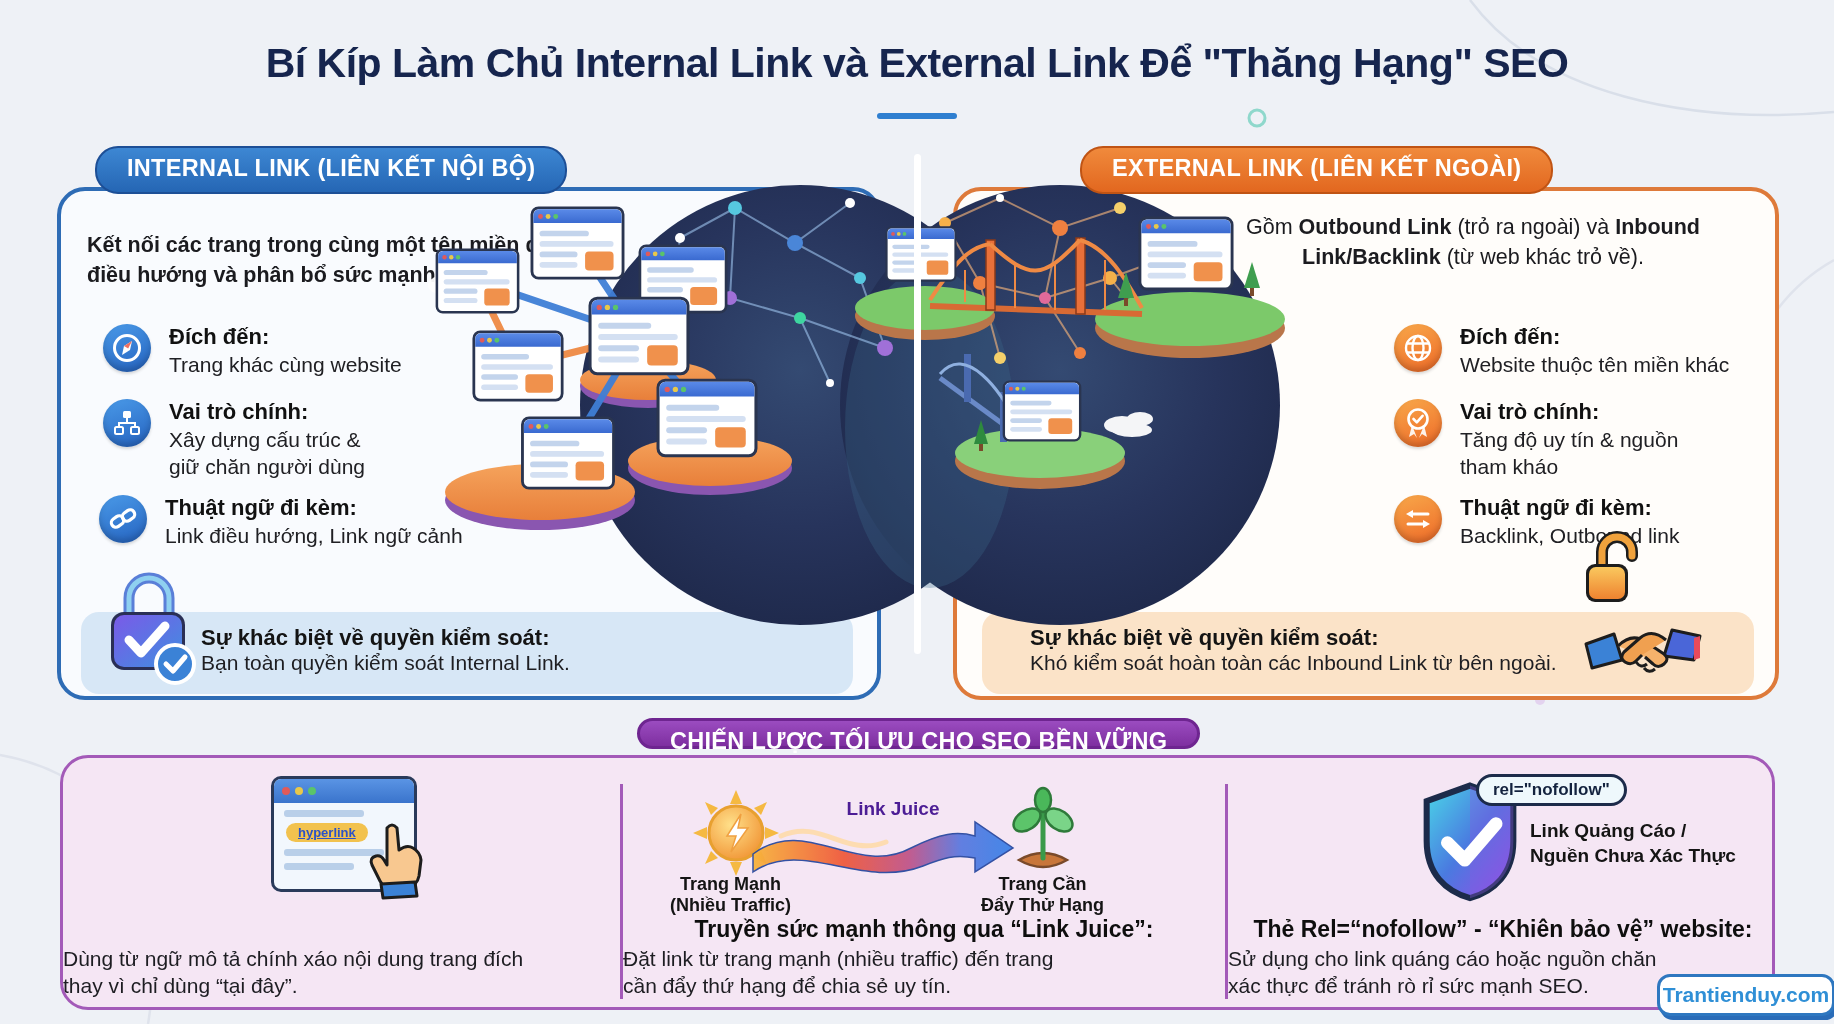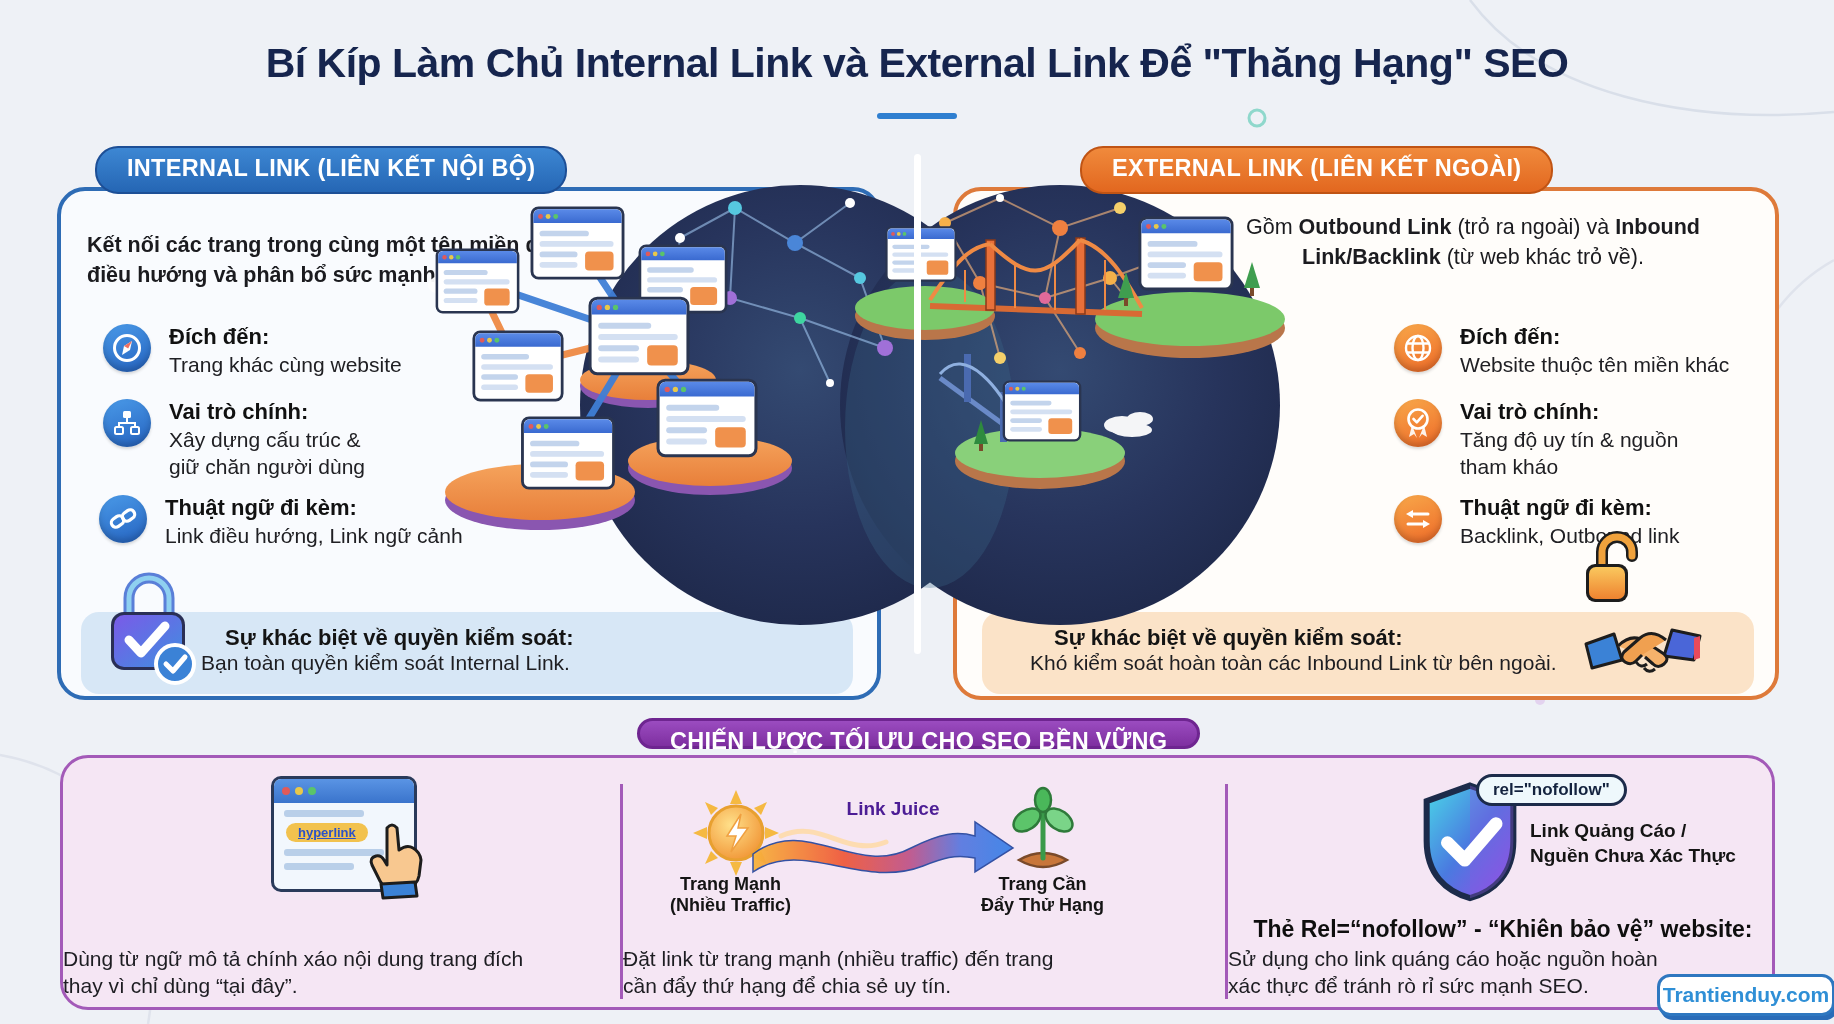--- a/index.html
+++ b/index.html
@@ -38,21 +38,21 @@
                  display:flex; align-items:center; justify-content:center;
                  box-shadow:inset 0 -4px 6px rgba(0,0,0,.18), 0 2px 3px rgba(0,0,0,.15); }
   .icon-blue   { background:linear-gradient(160deg,#4a9ae8,#2563c0); }
   .icon-orange { background:linear-gradient(160deg,#f8a84a,#ee6a28); }
   .item-label { font-size:22px; font-weight:700; color:#111; line-height:1.2; }
   .item-text  { font-size:21px; color:#202024; line-height:1.25; white-space:pre-line; margin-top:2px; }
 
   .callout { position:absolute; top:421px; height:82px; border-radius:18px; z-index:6; }
   .callout-internal { left:20px;  width:772px; background:#d7e7f6; }
   .callout-external { left:25px;  width:772px; background:#fbe3c8; }
-  .callout-label { font-size:22px; font-weight:700; color:#141414;margin-left:24px; }
+  .callout-label { font-size:22px; font-weight:700; color:#141414; }
   .callout-text  { font-size:21px; color:#1e1e22; }
   .callout-internal .callout-body { position:absolute; left:120px; top:13px; }
   .callout-external .callout-body { position:absolute; left:48px;  top:13px; }
   .lock-art { position:absolute; left:22px; top:-58px; z-index:7; }
   .handshake-art { position:absolute; right:52px; top:-6px; z-index:7; }
   .openlock-art { position:absolute; right:108px; top:-86px; z-index:7; }
 
   .center-art { position:absolute; left:380px; top:148px; width:950px; height:530px; z-index:5; pointer-events:none; }
 
   
@@ -475,20 +475,21 @@
           <path d="M38 78 C38 60 38 48 38 34" stroke="#3a9a4a" stroke-width="5" fill="none" stroke-linecap="round"></path>
           <ellipse cx="22" cy="40" rx="15" ry="9.5" fill="#5cc46a" stroke="#2e7a3a" stroke-width="2.5" transform="rotate(-35 22 40)"></ellipse>
           <ellipse cx="54" cy="40" rx="15" ry="9.5" fill="#7ad488" stroke="#2e7a3a" stroke-width="2.5" transform="rotate(35 54 40)"></ellipse>
           <ellipse cx="38" cy="20" rx="8" ry="12" fill="#4ab85a" stroke="#2e7a3a" stroke-width="2.5"></ellipse>
         </svg>
       </span>
       <div class="flow-label" style="left:30px; top:116px; width:155px;">Trang Mạnh
 (Nhiều Traffic)</div>
       <div class="flow-label" style="left:342px; top:116px; width:155px;">Trang Cần
 Đẩy Thử Hạng</div>
+      <div class="strat-heading">Truyền sức mạnh thông qua “Link Juice”:</div>
       <div class="strat-body">Đặt link từ trang mạnh (nhiều traffic) đến trang
 cần đẩy thứ hạng để chia sẻ uy tín.</div>
     </div>
 
     <div class="strat-col" style="left:1165px; width:550px;">
       <span class="shield-art">
         <svg width="104" height="122" viewBox="0 0 120 140">
           <defs>
               <linearGradient id="shG" x1="0" y1="0" x2="1" y2="1">
             <stop offset="0" stop-color="#4ad8e8"></stop>
@@ -498,20 +499,20 @@
             </defs>
           <path d="M60 6 L110 24 V70 C110 108 88 128 60 136 C32 128 10 108 10 70 V24 Z" fill="url(#shG)" stroke="#1c2b4a" stroke-width="7"></path>
           <path d="M60 6 L110 24 V70 C110 108 88 128 60 136 Z" fill="#8a5ae0" opacity="0.35"></path>
           <polyline points="34,72 54,92 90,50" stroke="#fff" stroke-width="15" fill="none" stroke-linecap="round" stroke-linejoin="round"></polyline>
         </svg>
       </span>
       <div class="nofollow-bubble">rel="nofollow"</div>
       <div class="shield-caption">Link Quảng Cáo /
 Nguền Chưa Xác Thực</div>
       <div class="strat-heading">Thẻ Rel=“nofollow” - “Khiên bảo vệ” website:</div>
-      <div class="strat-body">Sử dụng cho link quáng cáo hoặc nguồn hoàn
+      <div class="strat-body">Sử dụng cho link quáng cáo hoặc nguồn chăn
 xác thực để tránh rò rỉ sức mạnh SEO.</div>
     </div>
   </section>
   <div class="pill pill-purple">CHIẾN LƯỢC TỐI ƯU CHO SEO BỀN VỮNG</div>
 
   <div class="watermark">Trantienduy.com</div>
 </div>
 
 </body></html>

